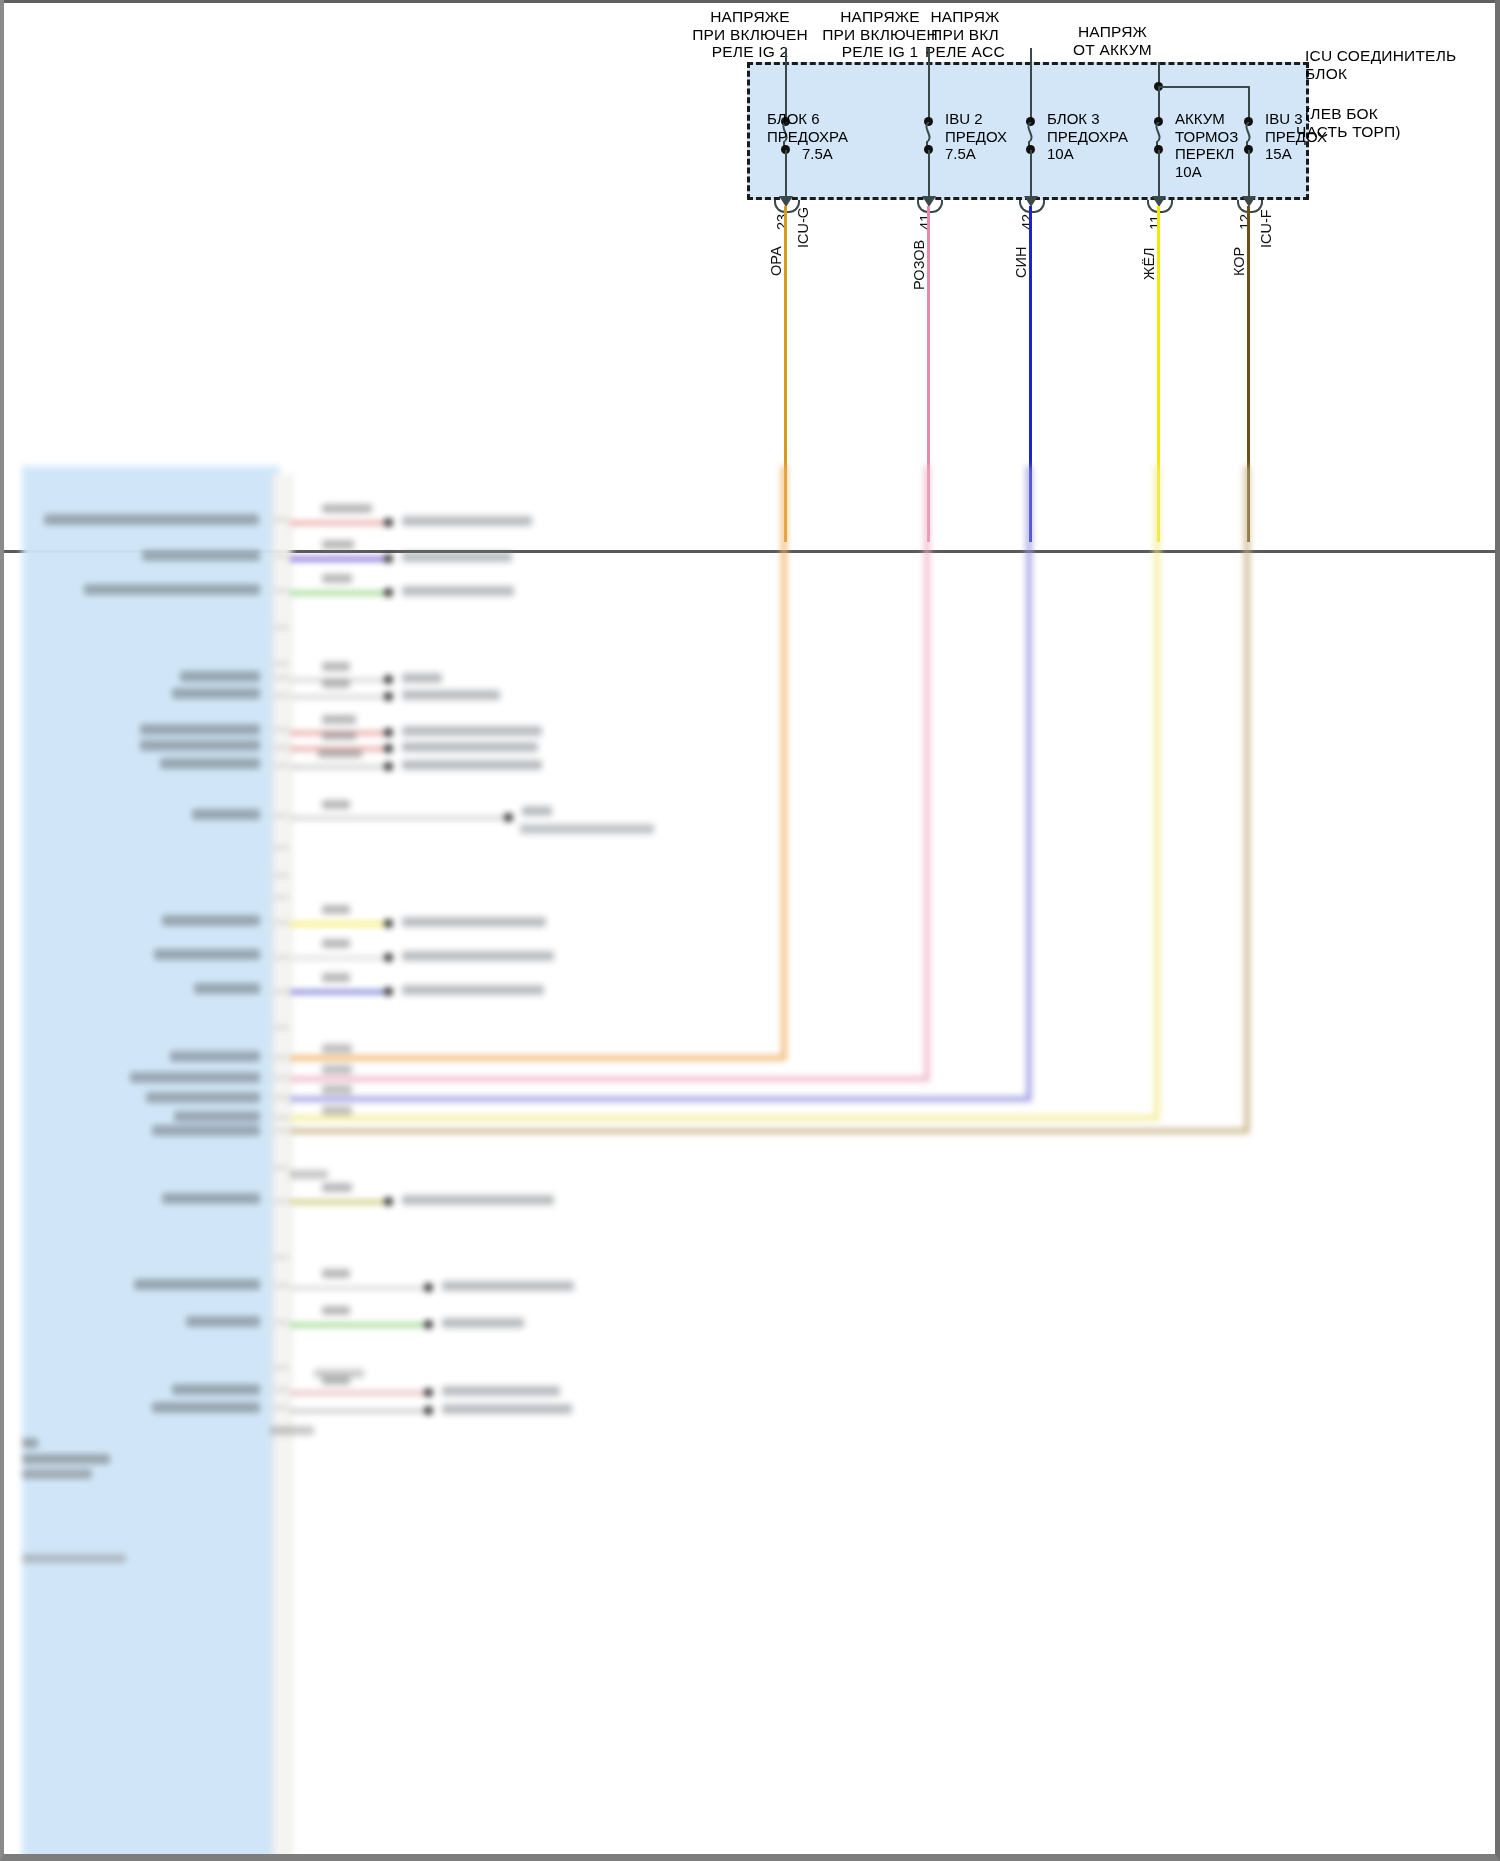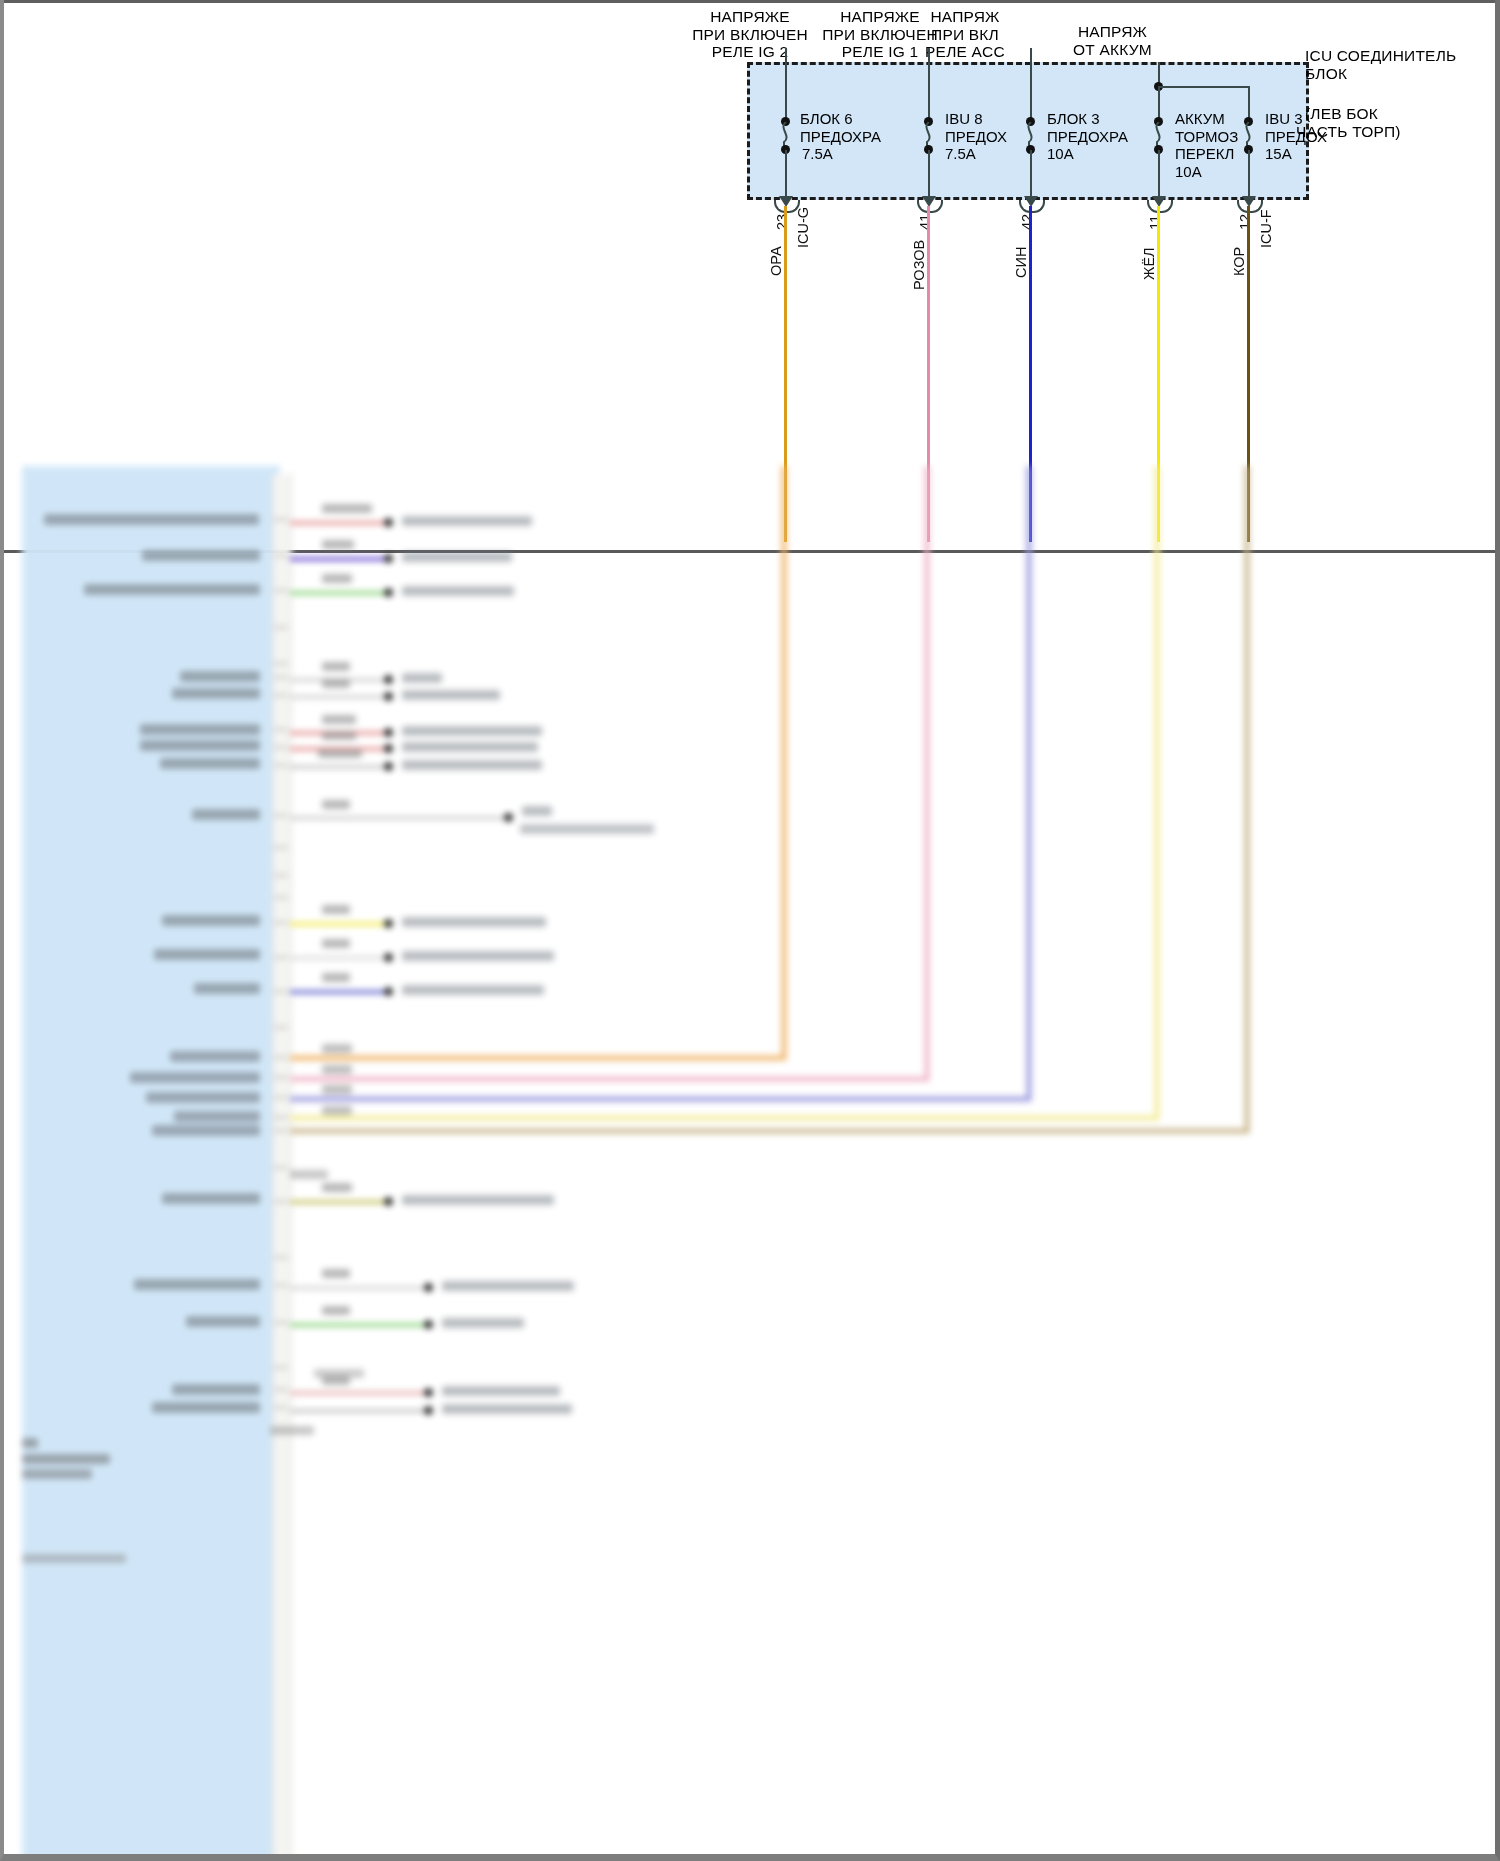--- a/index.html
+++ b/index.html
@@ -90,33 +90,33 @@
   <div class="feedlabel" style="left:1296px;top:123px;width:240px;text-align:left;">ЧАСТЬ ТОРП)</div>
 
   <div class="vline" style="left:785px;top:48px;height:75px;"></div>
   <div class="dot" style="left:781px;top:117px;"></div>
   <svg class="squig" style="left:776px;top:122px;" width="18" height="28" viewBox="0 0 18 28">
     <path d="M10 0 C2 6,16 14,8 20 L8 28" stroke="#3a4a4a" stroke-width="2" fill="none"></path>
   </svg>
   <div class="dot" style="left:781px;top:145px;"></div>
   <div class="vline" style="left:785px;top:150px;height:53px;"></div>
   <div class="arrow" style="left:779px;top:196px;"></div>
-  <div class="fusename" style="left:800px;top:110px;">БЛОК 6
+  <div class="fusename" style="left:767px;top:110px;">БЛОК 6
 ПРЕДОХРА</div>
   <div class="fusename" style="left:802px;top:145px;">7.5A</div>
 
   <div class="vline" style="left:928px;top:48px;height:75px;"></div>
   <div class="dot" style="left:924px;top:117px;"></div>
   <svg class="squig" style="left:919px;top:122px;" width="18" height="28" viewBox="0 0 18 28">
     <path d="M10 0 C2 6,16 14,8 20 L8 28" stroke="#3a4a4a" stroke-width="2" fill="none"></path>
   </svg>
   <div class="dot" style="left:924px;top:145px;"></div>
   <div class="vline" style="left:928px;top:150px;height:53px;"></div>
   <div class="arrow" style="left:922px;top:196px;"></div>
-  <div class="fusename" style="left:945px;top:110px;">IBU 8
+  <div class="fusename" style="left:945px;top:110px;">IBU 2
 ПРЕДОХ</div>
   <div class="fusename" style="left:945px;top:145px;">7.5A</div>
 
   <div class="vline" style="left:1030px;top:48px;height:75px;"></div>
   <div class="dot" style="left:1026px;top:117px;"></div>
   <svg class="squig" style="left:1021px;top:122px;" width="18" height="28" viewBox="0 0 18 28">
     <path d="M10 0 C2 6,16 14,8 20 L8 28" stroke="#3a4a4a" stroke-width="2" fill="none"></path>
   </svg>
   <div class="dot" style="left:1026px;top:145px;"></div>
   <div class="vline" style="left:1030px;top:150px;height:53px;"></div>

